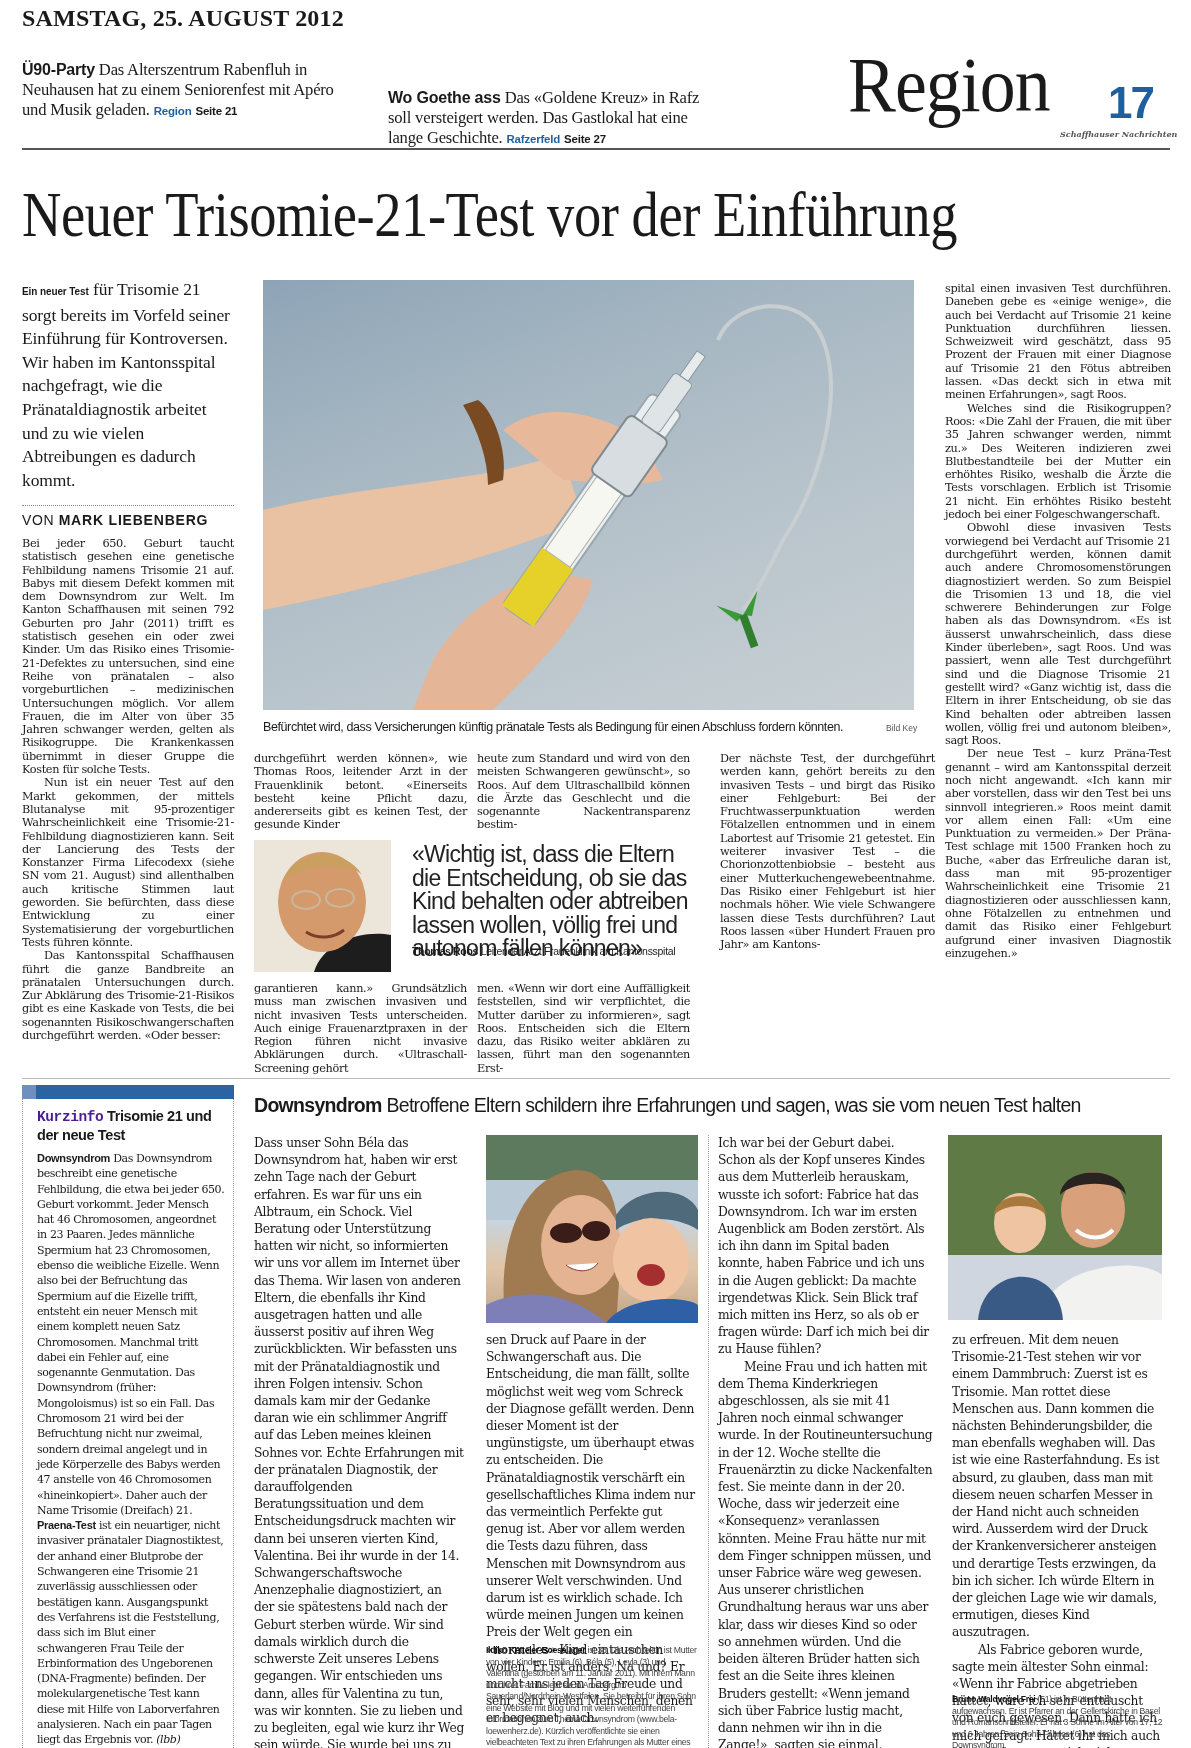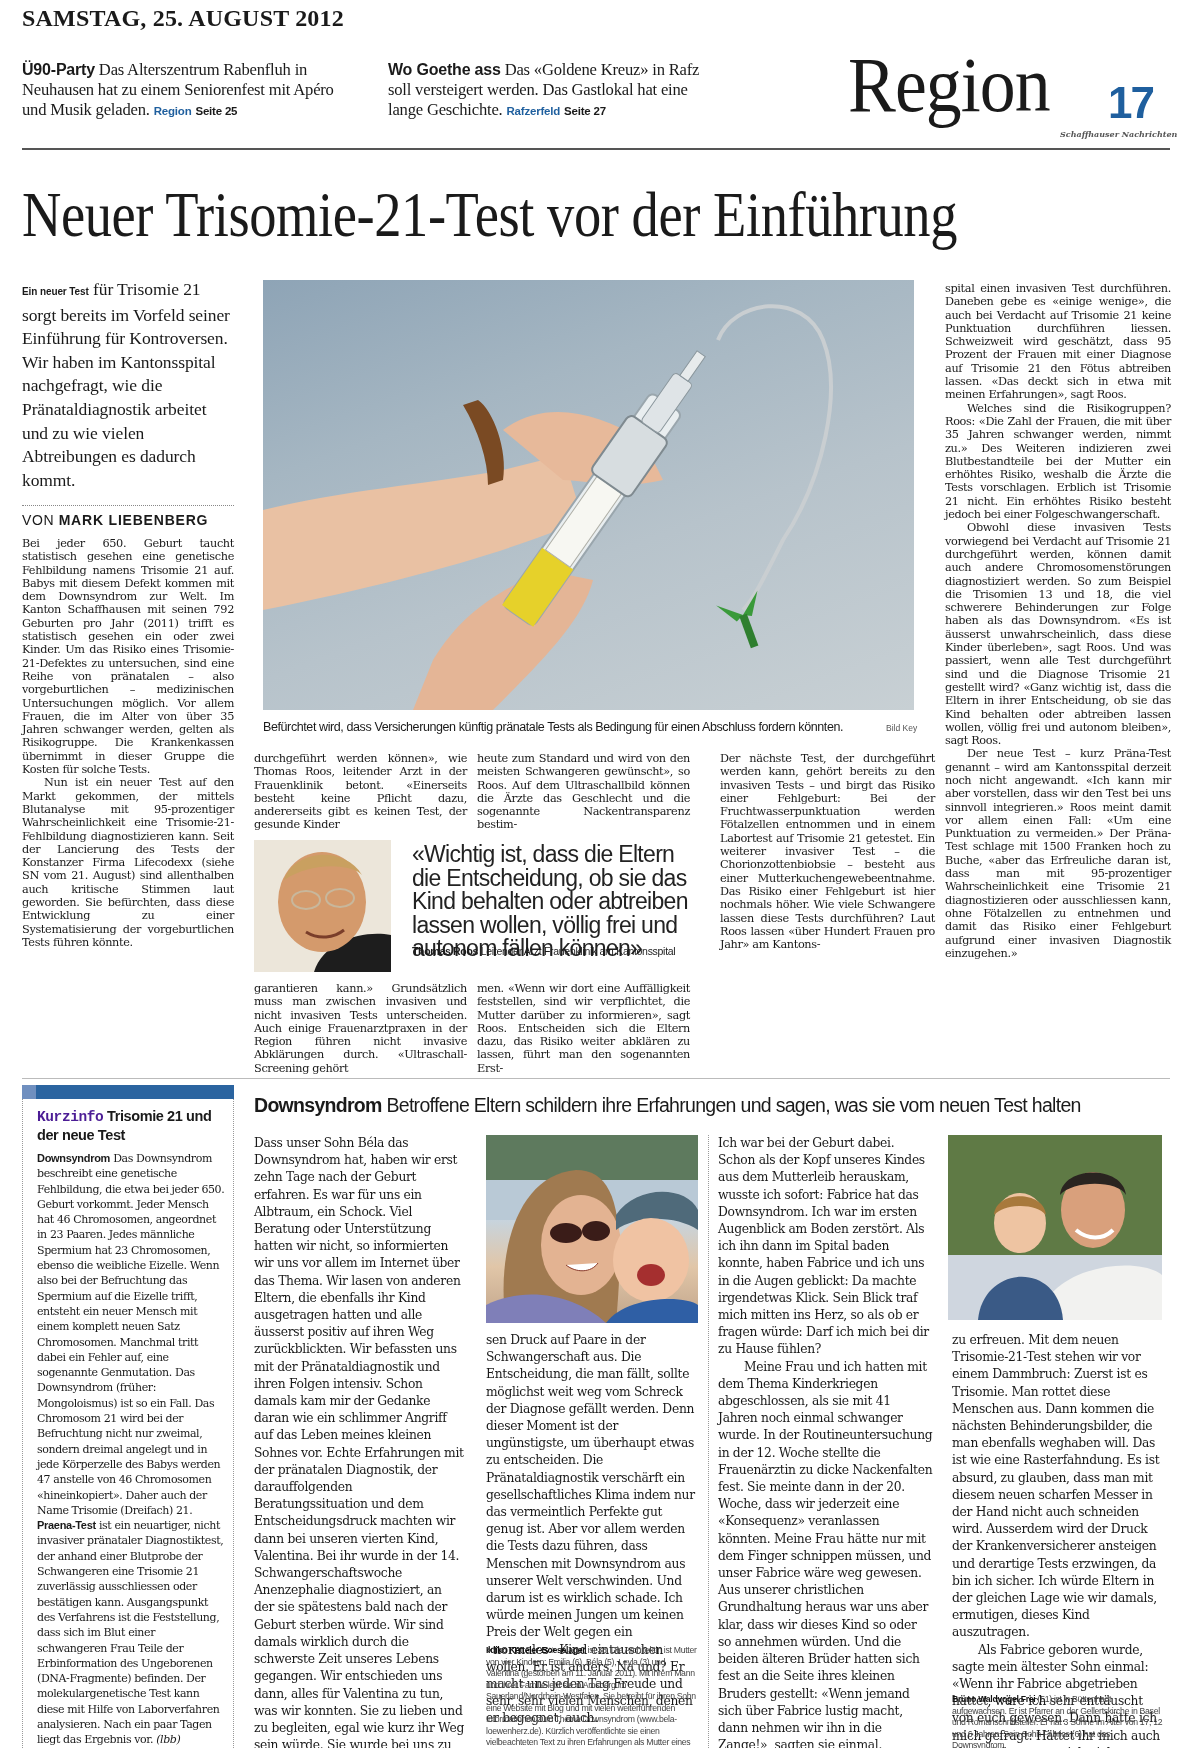--- a/index.html
+++ b/index.html
@@ -73,23 +73,23 @@
 </style>
 </head>
 <body>
 
 <div class="abs serif" id="date">SAMSTAG, 25. AUGUST 2012</div>
 
 <div class="abs teaser" style="left:22px;width:330px;">
   <b>Ü90-Party</b>
   <span>Das Alterszentrum Rabenfluh in Neuhausen hat zu einem Seniorenfest mit Apéro und Musik geladen.</span>
   <span class="ref-blue">Region</span>
-  <span class="ref">Seite 25</span>
-</div>
-<div class="abs teaser" style="left:388px;width:320px;">
+  <span class="ref">Seite 21</span>
+</div>
+<div class="abs teaser" style="left:388px;width:320px;margin-top:28px;">
   <b>Wo Goethe ass</b>
   <span>Das «Goldene Kreuz» in Rafz soll versteigert werden. Das Gastlokal hat eine lange Geschichte.</span>
   <span class="ref-blue">Rafzerfeld</span>
   <span class="ref">Seite 27</span>
 </div>
 
 <div class="abs serif" id="region">Region</div>
 <div class="abs" id="page-num">17</div>
 <div class="abs" id="masthead">Schaffhauser Nachrichten</div>
 <div class="abs" id="top-rule"></div>
@@ -101,20 +101,21 @@
 </div>
 <div class="abs" id="byline-rule"></div>
 <div class="abs" id="byline">
   <span>VON</span>
   <b>MARK LIEBENBERG</b>
 </div>
 
 <div class="abs body-text" id="col1">
   <p>Bei jeder 650. Geburt taucht statistisch gesehen eine genetische Fehlbildung namens Trisomie 21 auf. Babys mit diesem Defekt kommen mit dem Downsyndrom zur Welt. Im Kanton Schaffhausen mit seinen 792 Geburten pro Jahr (2011) trifft es statistisch gesehen ein oder zwei Kinder. Um das Risiko eines Trisomie-21-Defektes zu untersuchen, sind eine Reihe von pränatalen – also vorgeburtlichen – medizinischen Untersuchungen möglich. Vor allem Frauen, die im Alter von über 35 Jahren schwanger werden, gelten als Risikogruppe. Die Krankenkassen übernimmt in dieser Gruppe die Kosten für solche Tests.</p>
   <p>Nun ist ein neuer Test auf den Markt gekommen, der mittels Blutanalyse mit 95-prozentiger Wahrscheinlichkeit eine Trisomie-21-Fehlbildung diagnostizieren kann. Seit der Lancierung des Tests der Konstanzer Firma Lifecodexx (siehe SN vom 21. August) sind allenthalben auch kritische Stimmen laut geworden. Sie befürchten, dass diese Entwicklung zu einer Systematisierung der vorgeburtlichen Tests führen könnte.</p>
+  <p>Das Kantonsspital Schaffhausen führt die ganze Bandbreite an pränatalen Untersuchungen durch. Zur Abklärung des Trisomie-21-Risikos gibt es eine Kaskade von Tests, die bei sogenannten Risikoschwangerschaften durchgeführt werden. «Oder besser:</p>
 </div>
 
 <div class="abs" id="photo-main">
   <svg width="651" height="430" viewBox="0 0 651 430">
 
     <path d="M0,230 C80,210 160,205 240,190 L300,175 L320,240 C250,270 150,300 0,330 Z" fill="#e9c1a3"></path>
 
     <path d="M215,120 C230,130 245,170 240,200 L225,205 C225,180 215,150 200,125 Z" fill="#7a4a23"></path>
 
     <path d="M240,150 C280,120 330,130 380,160 L400,200 C360,210 320,200 300,200 Z" fill="#e7b99a"></path>

